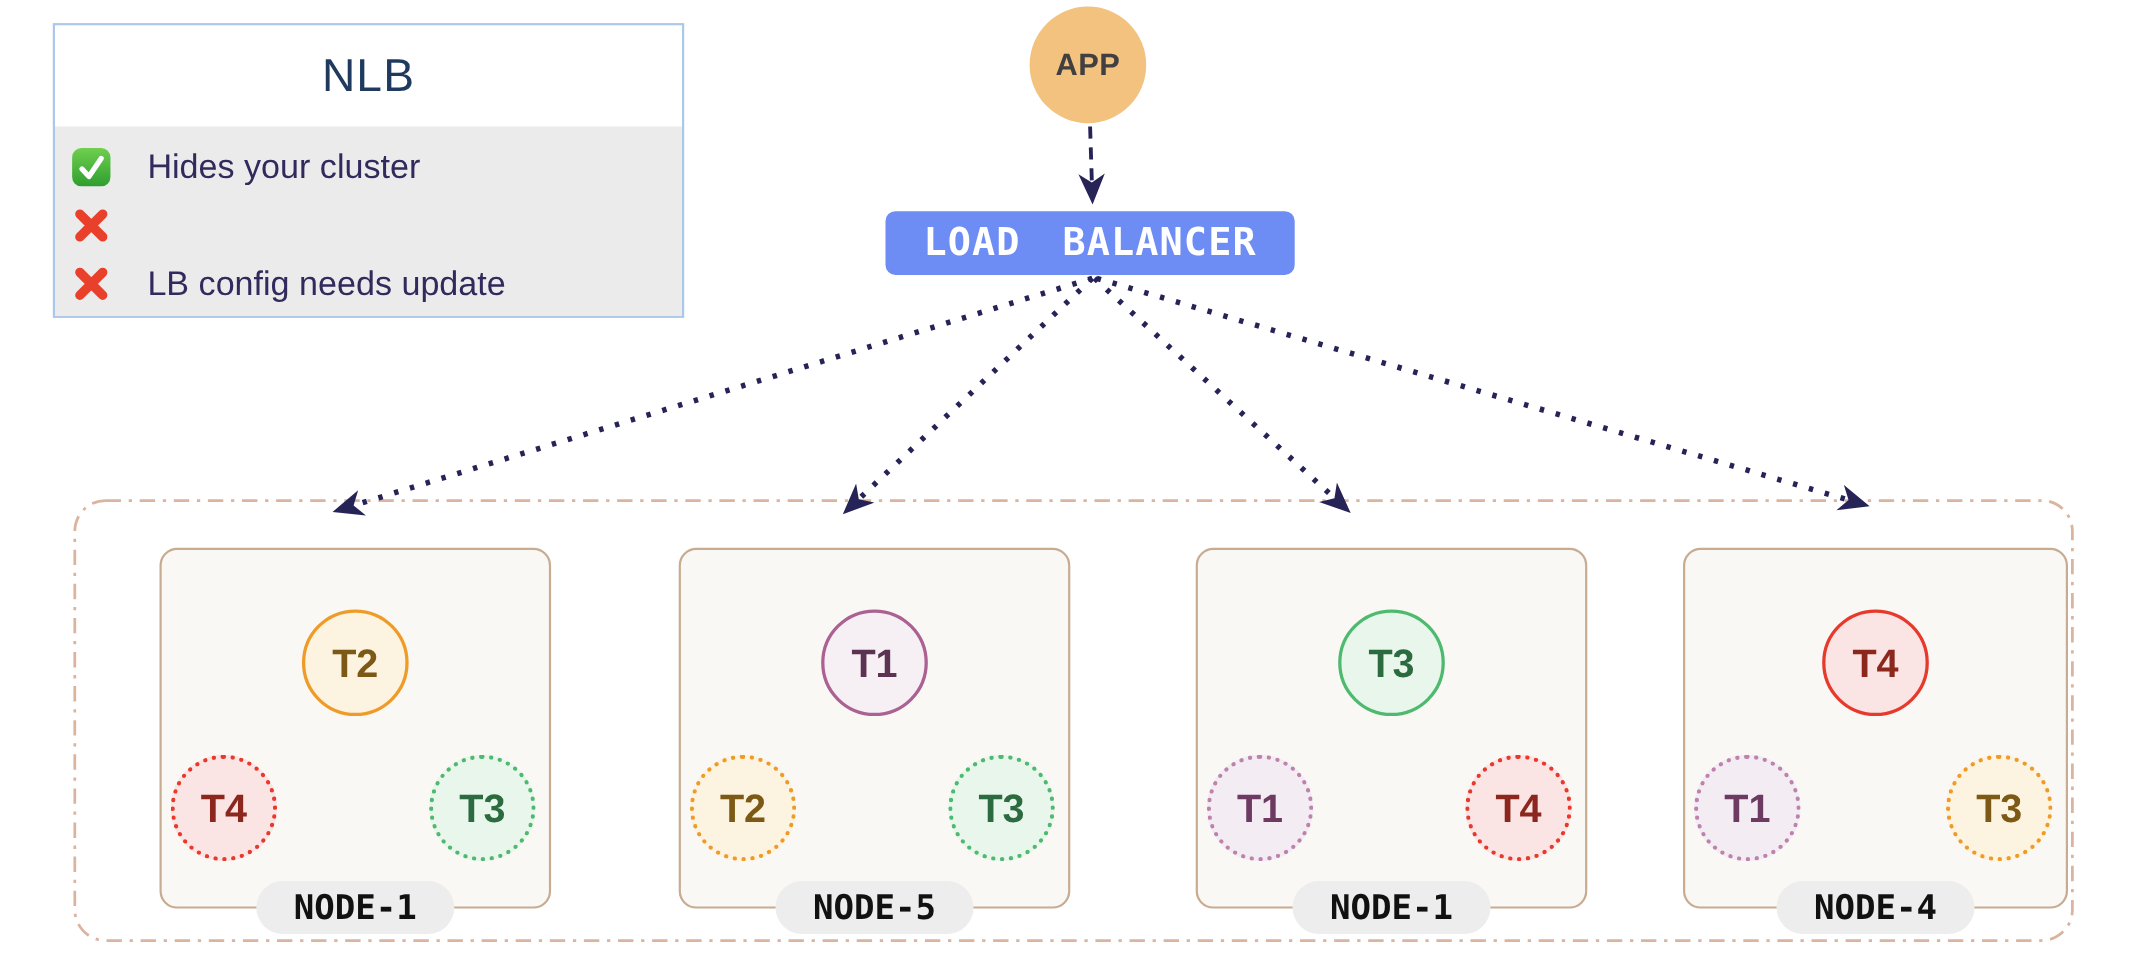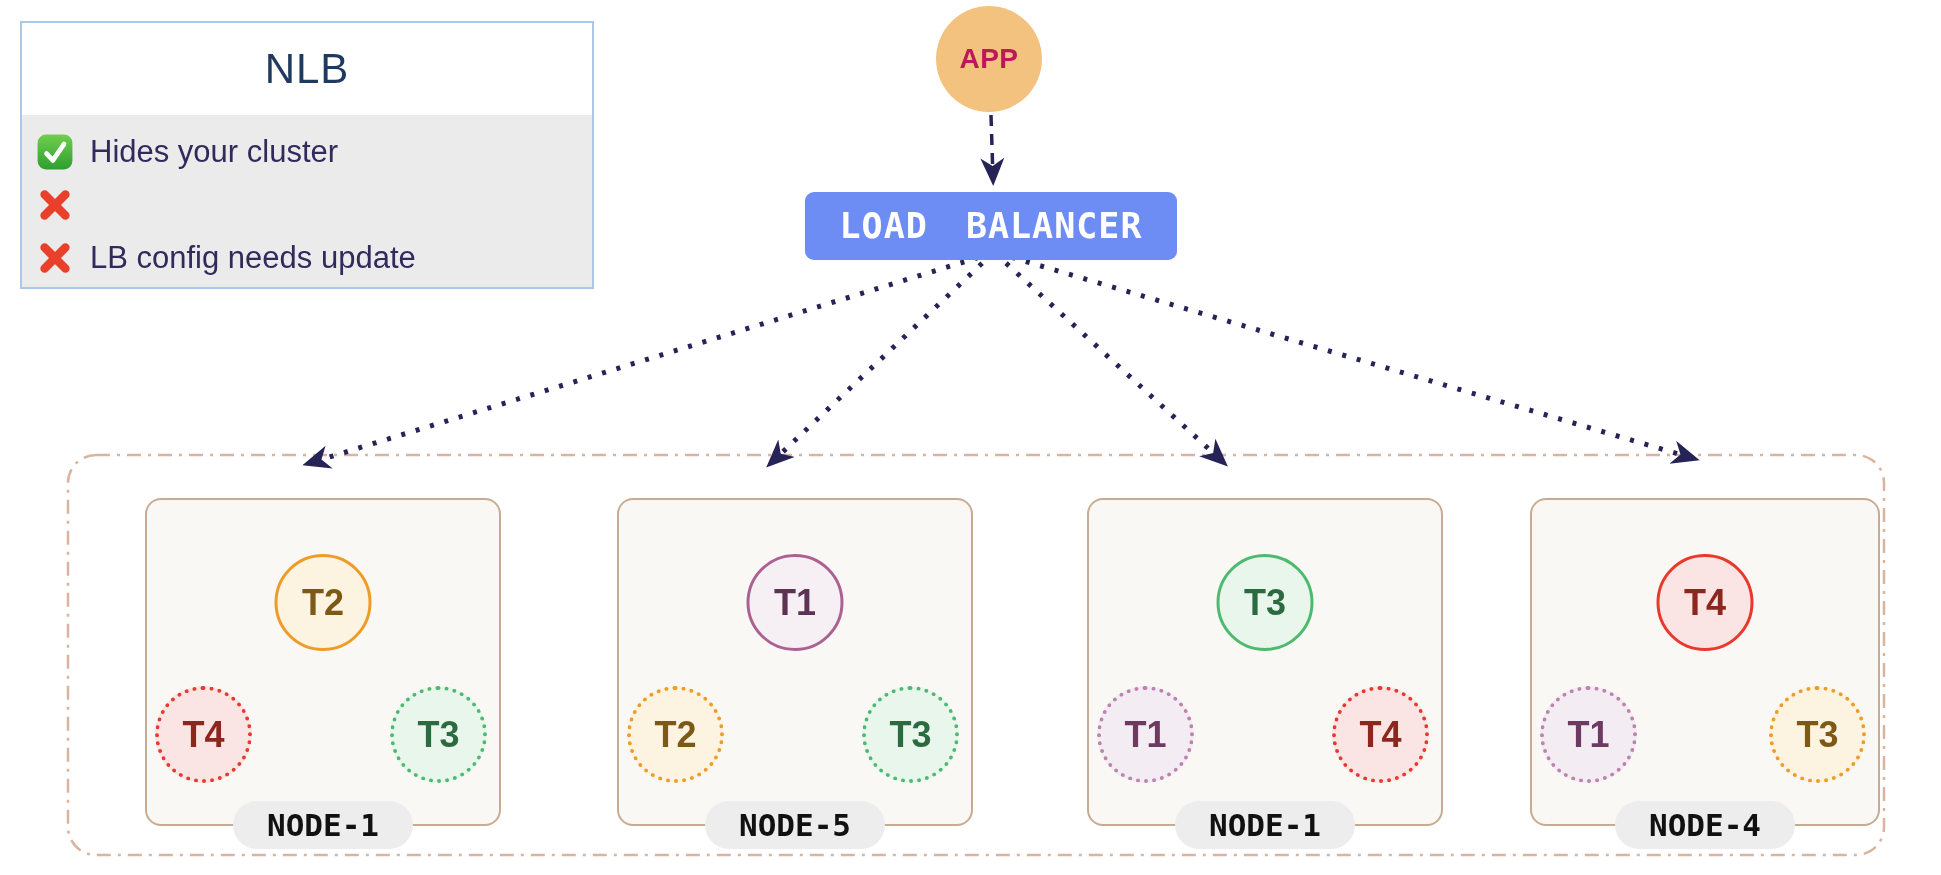--- a/index.html
+++ b/index.html
@@ -24,21 +24,21 @@
   .arrowhead{ fill:var(--arrow, #262457); }
   .cluster-rect{
     fill:none;
     stroke:var(--cluster-border, #dab49e);
     stroke-width:2.5;
     stroke-dasharray:14 7 3 7;
   }
 
   
   .legend{
-    position:absolute; left:20px; top:21px;
+    position:absolute; left:48px; top:21px;
     width:574px; height:268px;
     background:#ffffff;
     border:2px solid var(--legend-border, #abc8ea);
     box-sizing:border-box;
     display:flex; flex-direction:column;
   }
   .legend-title{
     height:92px; flex:0 0 92px;
     display:flex; align-items:center; justify-content:center;
     font-size:42px; letter-spacing:1px;
@@ -46,42 +46,42 @@
   }
   .legend-list{
     flex:1 1 auto;
     background:var(--legend-list-bg, #ebebeb);
     padding:10px 0 0 14px;
     box-sizing:border-box;
   }
   .legend-row{
     display:flex; align-items:center;
     height:53px;
-    gap:16px;
+    gap:32px;
   }
   .legend-row .emoji{ width:38px; height:38px; flex:0 0 38px; display:flex; align-items:center; justify-content:center;}
   .legend-row .txt{
     font-size:31px;
     color:var(--legend-text-color, #322a5c);
     white-space:nowrap;
   }
 
   
   .app-circle{
     position:absolute; left:936px; top:6px;
     width:106px; height:106px; border-radius:50%;
     background:var(--app-fill, #f2c27e);
     display:flex; align-items:center; justify-content:center;
-    font-size:28px; font-weight:800; color:#be185d; letter-spacing:0.5px;
+    font-size:28px; font-weight:800; color:#404040; letter-spacing:0.5px;
   }
 
   
   .lb-box{
     position:absolute; left:805px; top:192px;
-    width:372px; height:68px;
+    width:372px; height:58px;
     background:var(--lb-fill, #6d8cf4);
     border-radius:9px;
     display:flex; align-items:center; justify-content:center;
     font-family:"DejaVu Sans Mono", monospace;
     font-weight:bold; font-size:35px;
     color:var(--lb-text, #ffffff);
     letter-spacing:1px; word-spacing:16px;
     white-space:nowrap;
   }
 

